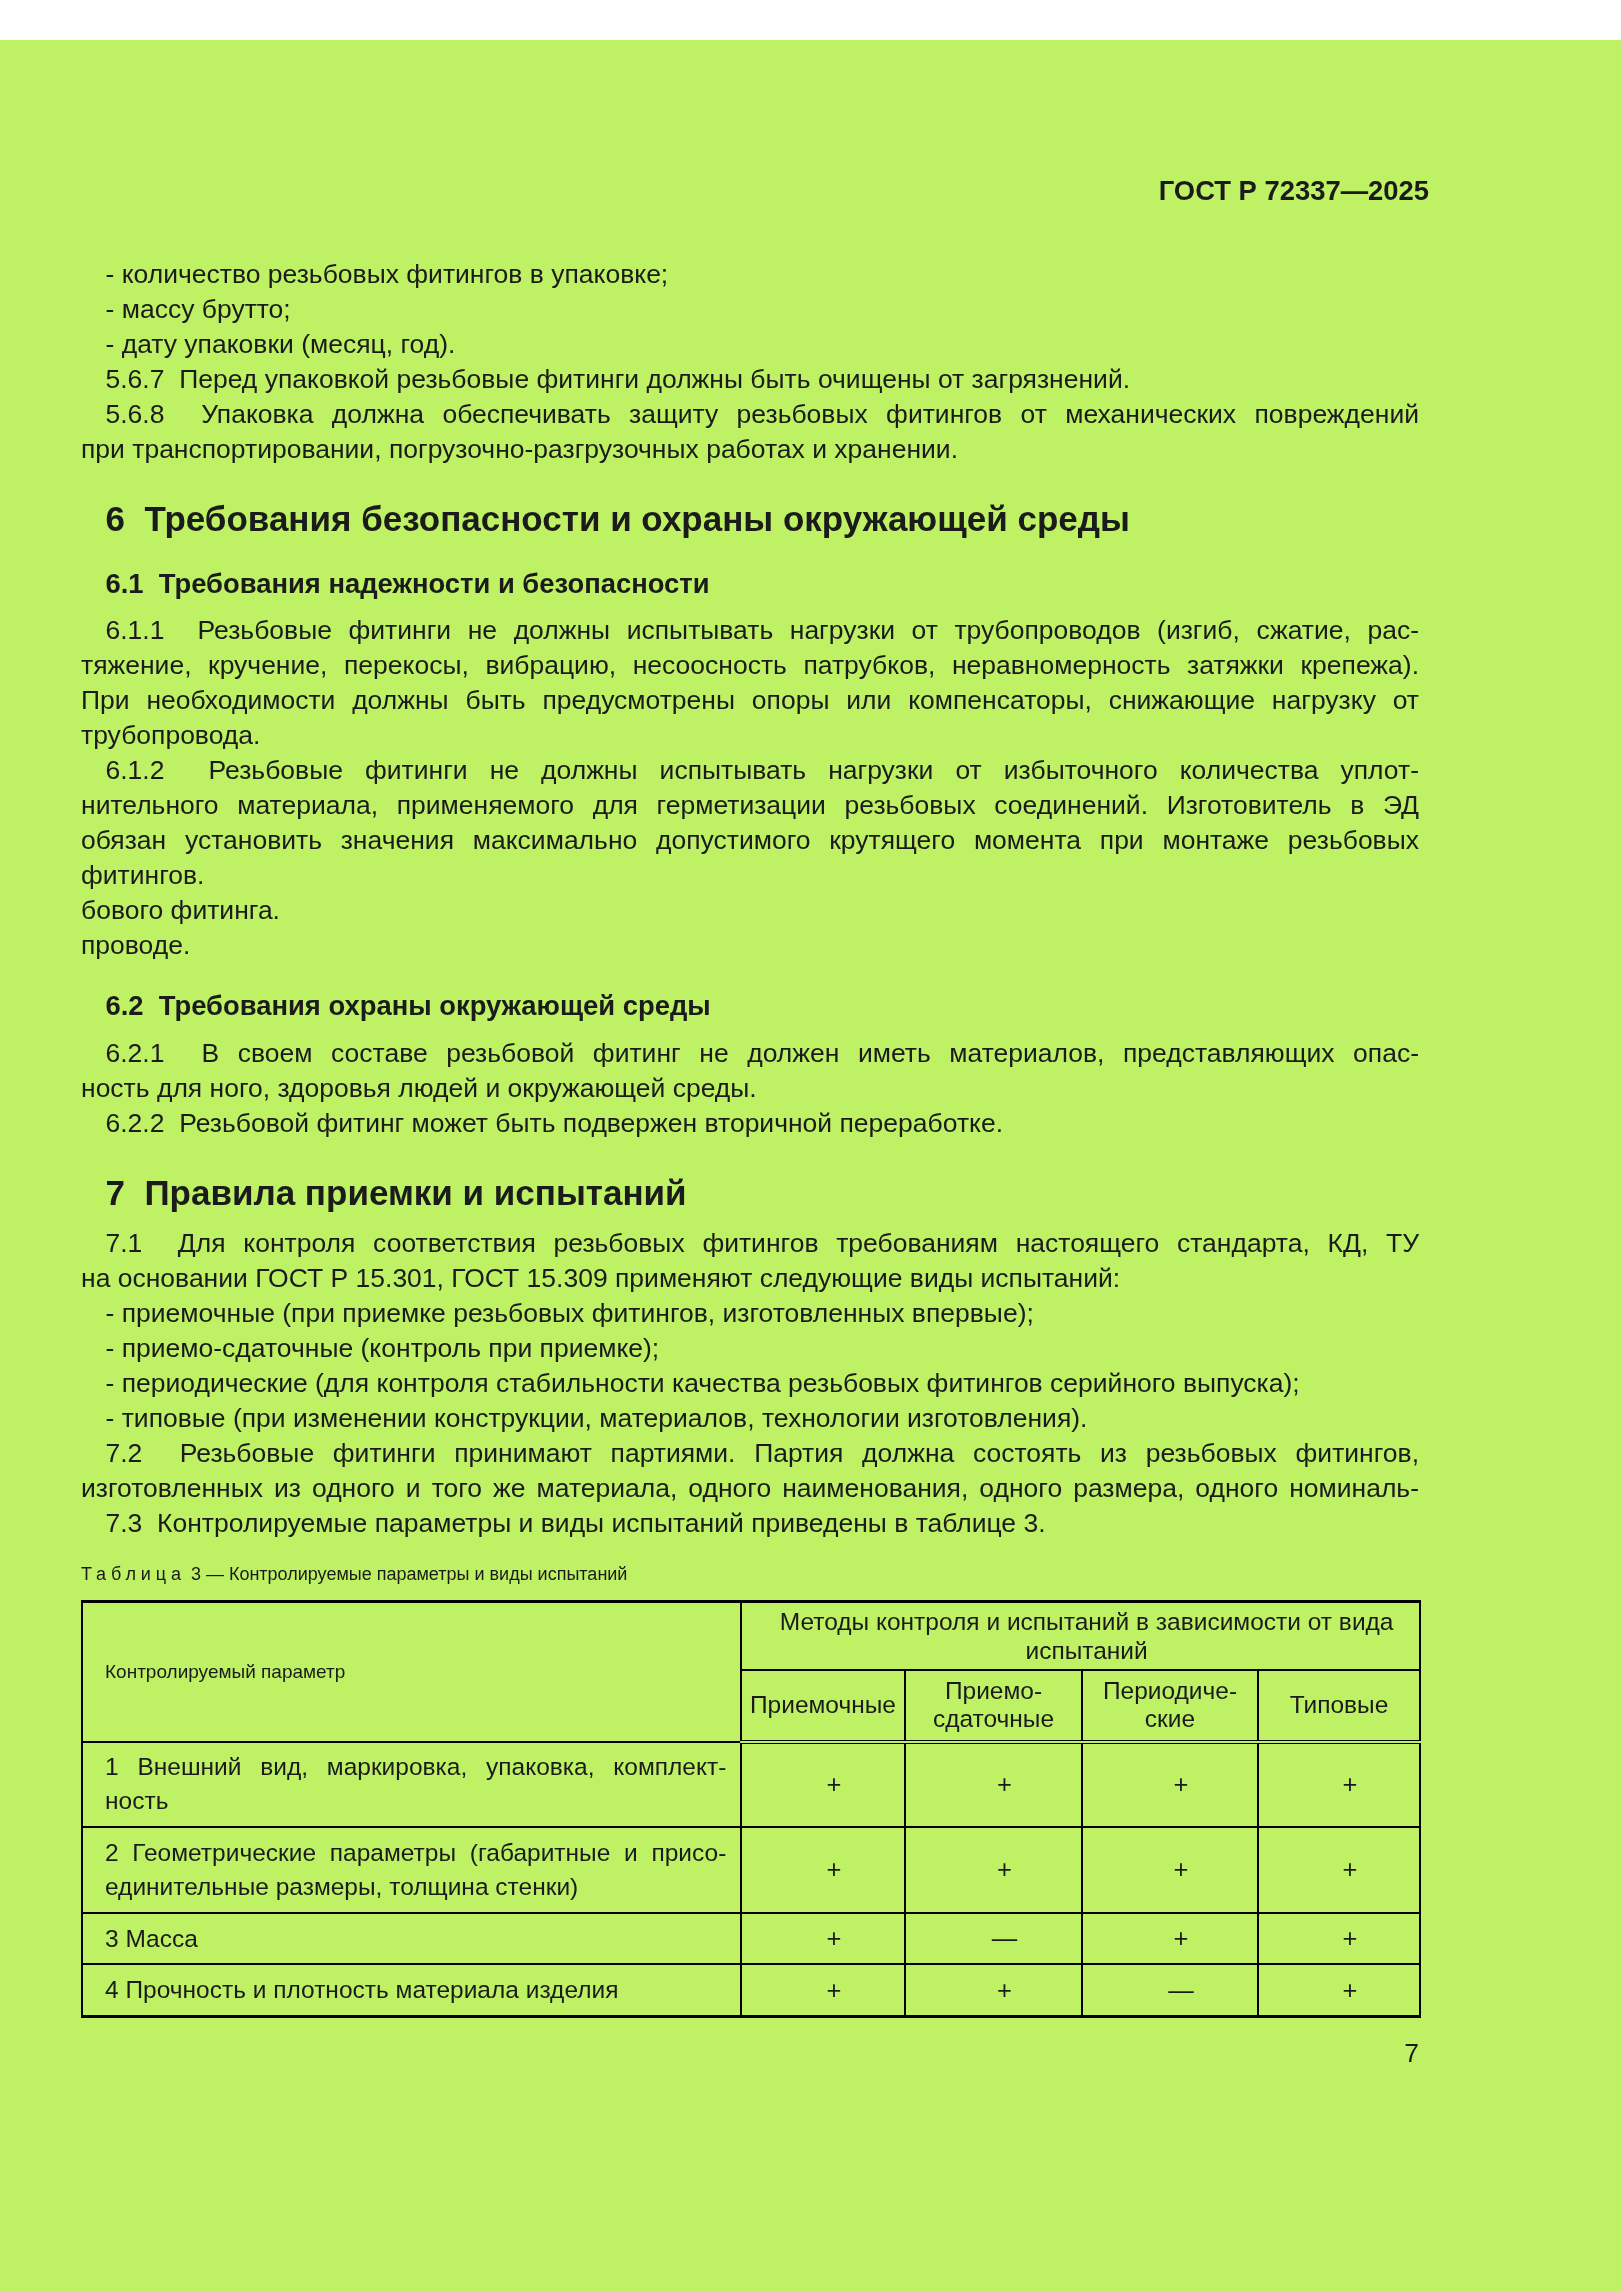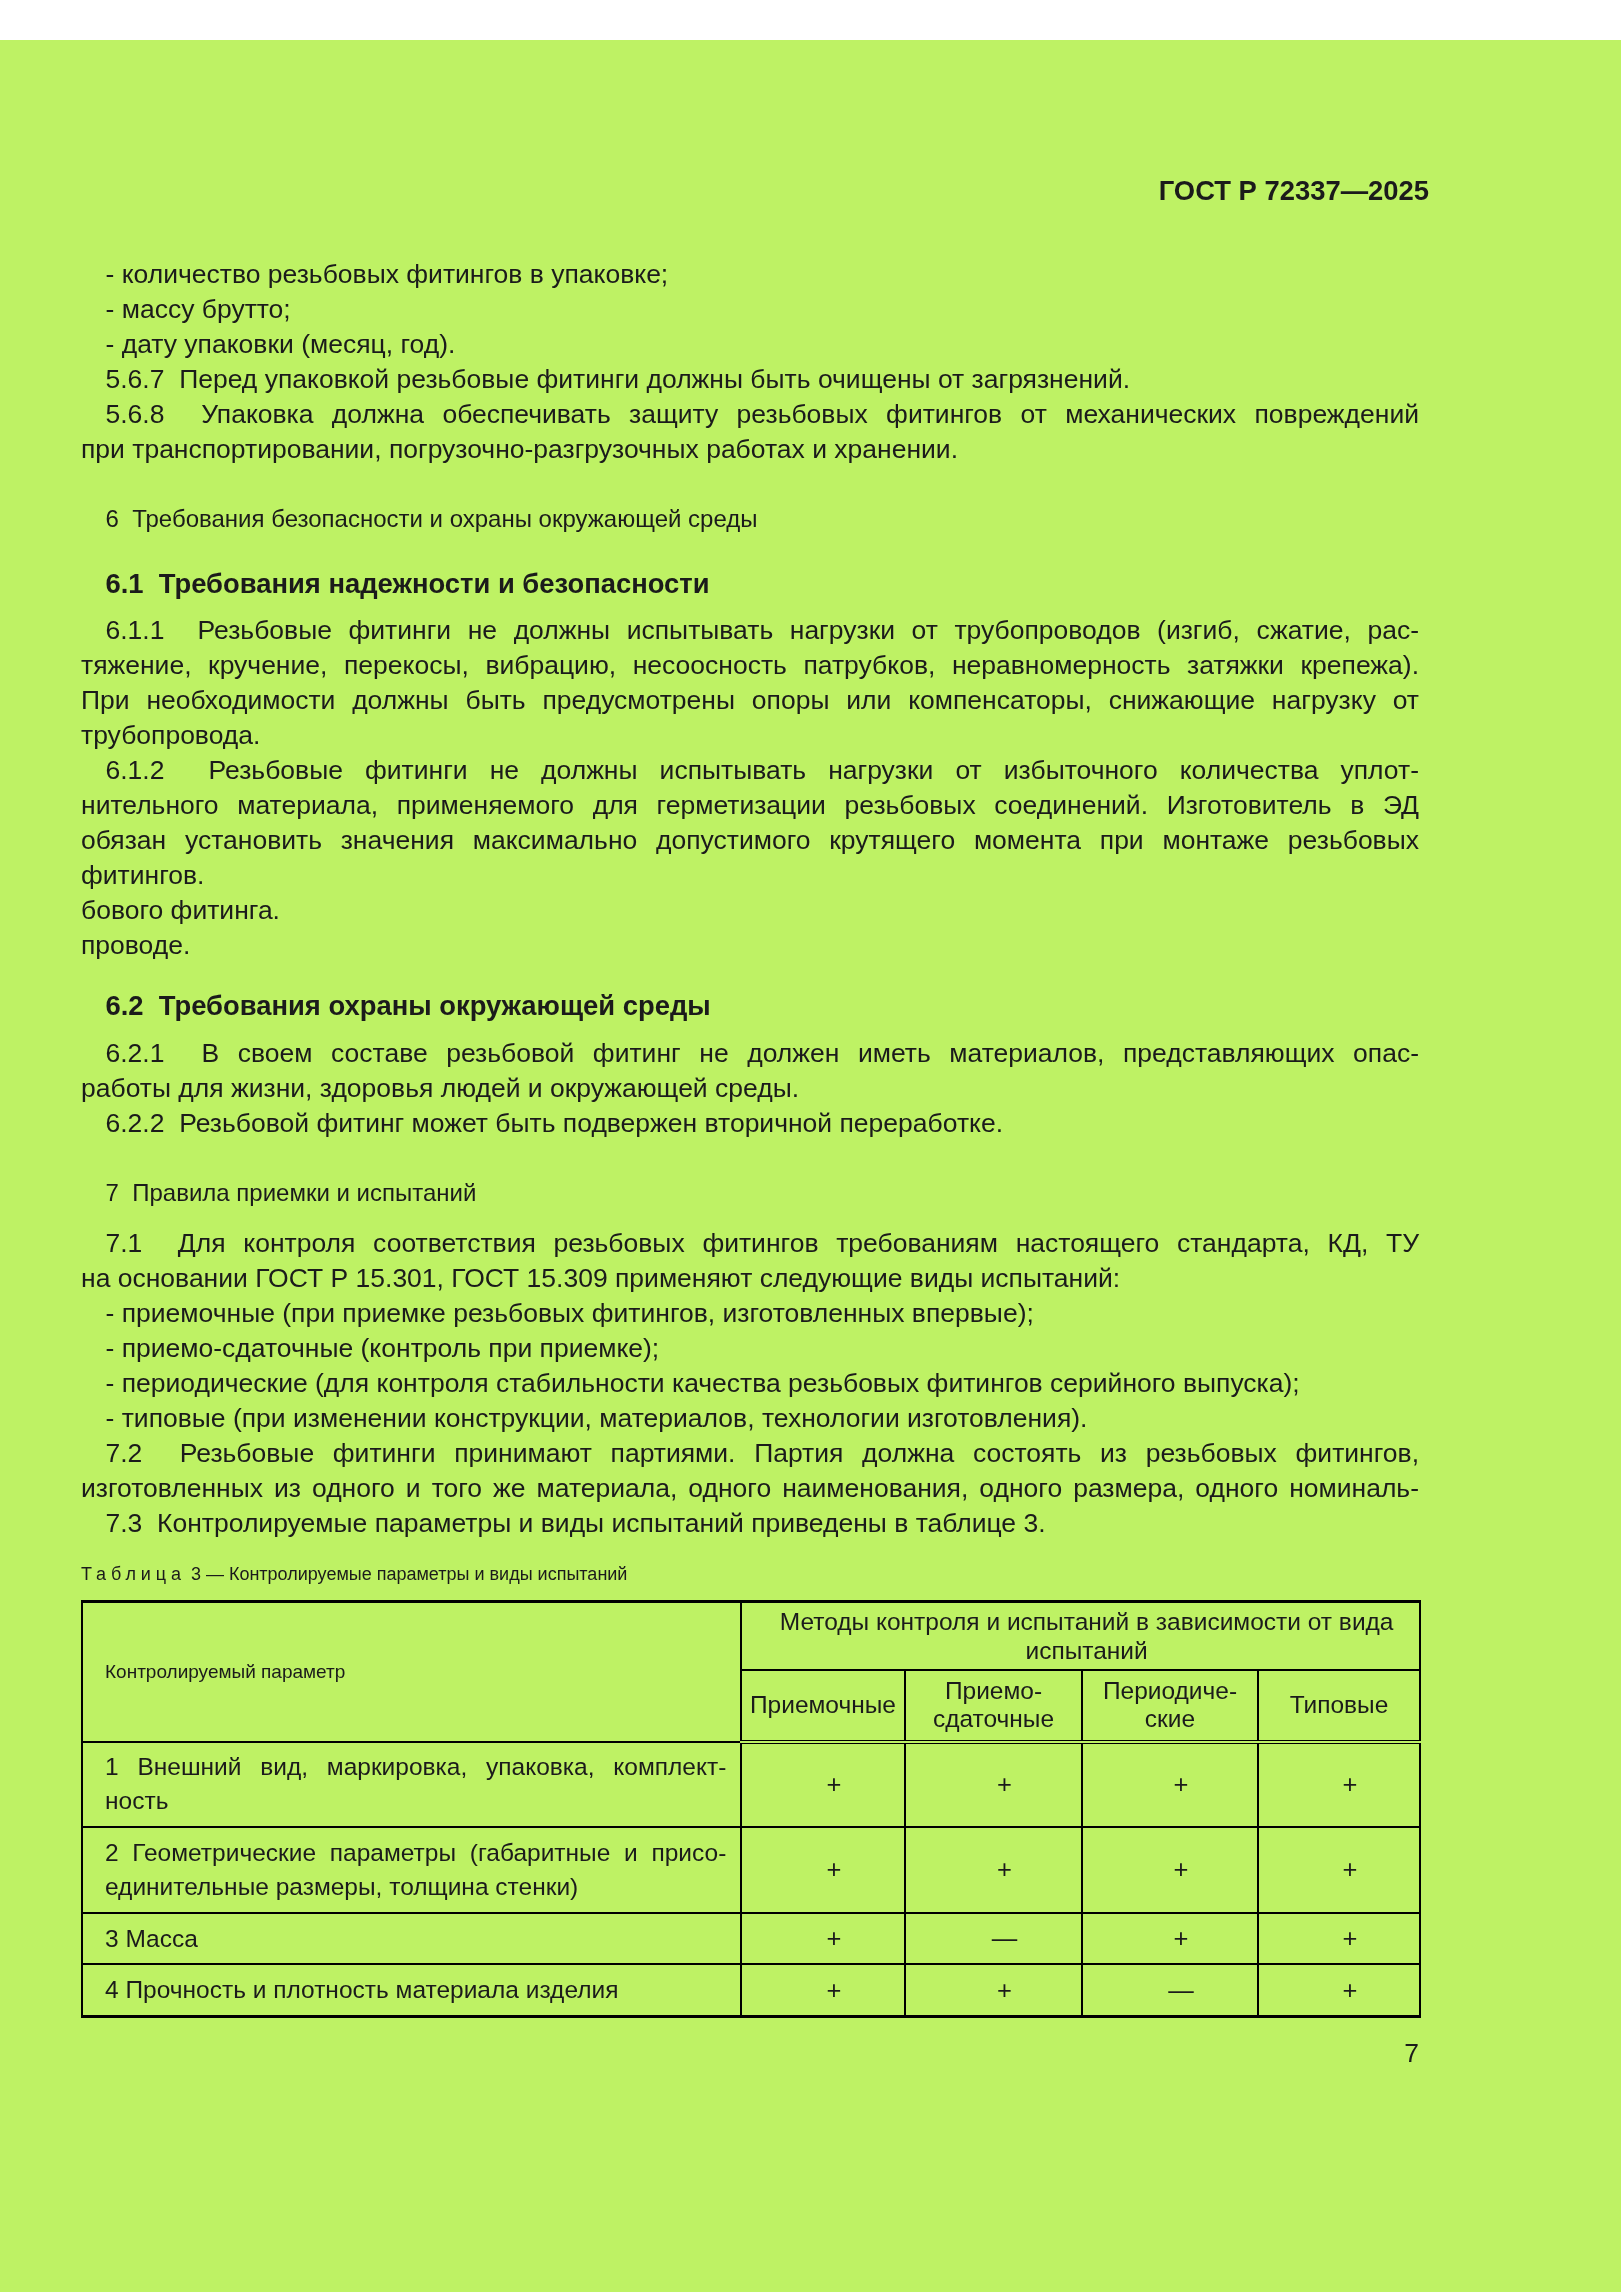--- a/index.html
+++ b/index.html
@@ -14,21 +14,21 @@
     position:absolute; top:135px; left:91px; width:1338px;
     text-align:right; font-weight:bold; font-size:27.4px; line-height:31px;
   }
   .content { position:absolute; top:217px; left:81px; width:1338px; }
 
   .ln  { font-size:26.5px; line-height:35px; text-align:left; }
   .ind { padding-left:24.5px; }
   .jf  { text-align:justify; text-align-last:justify; }
 
   .h1 { margin:29px 0 11.8px; }
-  .h1 .ln { font-size:24px; line-height:45px; font-weight:normal; }
+  .h1 .ln { font-size:35px; line-height:45px; font-weight:bold; }
   .h2 { margin:23.5px 0 11.8px; }
   .h2 .ln { font-size:27.4px; line-height:37px; font-weight:bold; }
 
   .caption { margin:17.6px 0 9.8px; font-size:18px; line-height:31px; }
   .cap-label { letter-spacing:4.9px; }
 
   table.ctl {
     border-collapse:collapse; table-layout:fixed; width:1338px; margin-top:7.8px;
     border:2.9px solid #000; border-top-width:3.9px; border-bottom-width:3.9px;
   }
@@ -96,21 +96,21 @@
           <div class="ln">бового фитинга.</div>
         </div>
         <div class="p">
           <div class="ln">проводе.</div>
         </div>
         <div class="h2">
           <div class="ln ind">6.2&nbsp; Требования охраны окружающей среды</div>
         </div>
         <div class="p">
           <div class="ln ind jf">6.2.1&nbsp; В своем составе резьбовой фитинг не должен иметь материалов, представляющих опас-</div>
-          <div class="ln">работы для жизни, здоровья людей и окружающей среды.</div>
+          <div class="ln">ность для ного, здоровья людей и окружающей среды.</div>
         </div>
         <div class="p">
           <div class="ln ind">6.2.2&nbsp; Резьбовой фитинг может быть подвержен вторичной переработке.</div>
         </div>
         <div class="h1">
           <div class="ln ind">7&nbsp; Правила приемки и испытаний</div>
         </div>
         <div class="p">
           <div class="ln ind jf">7.1&nbsp; Для контроля соответствия резьбовых фитингов требованиям настоящего стандарта, КД, ТУ</div>
           <div class="ln">на основании ГОСТ Р 15.301, ГОСТ 15.309 применяют следующие виды испытаний:</div>

